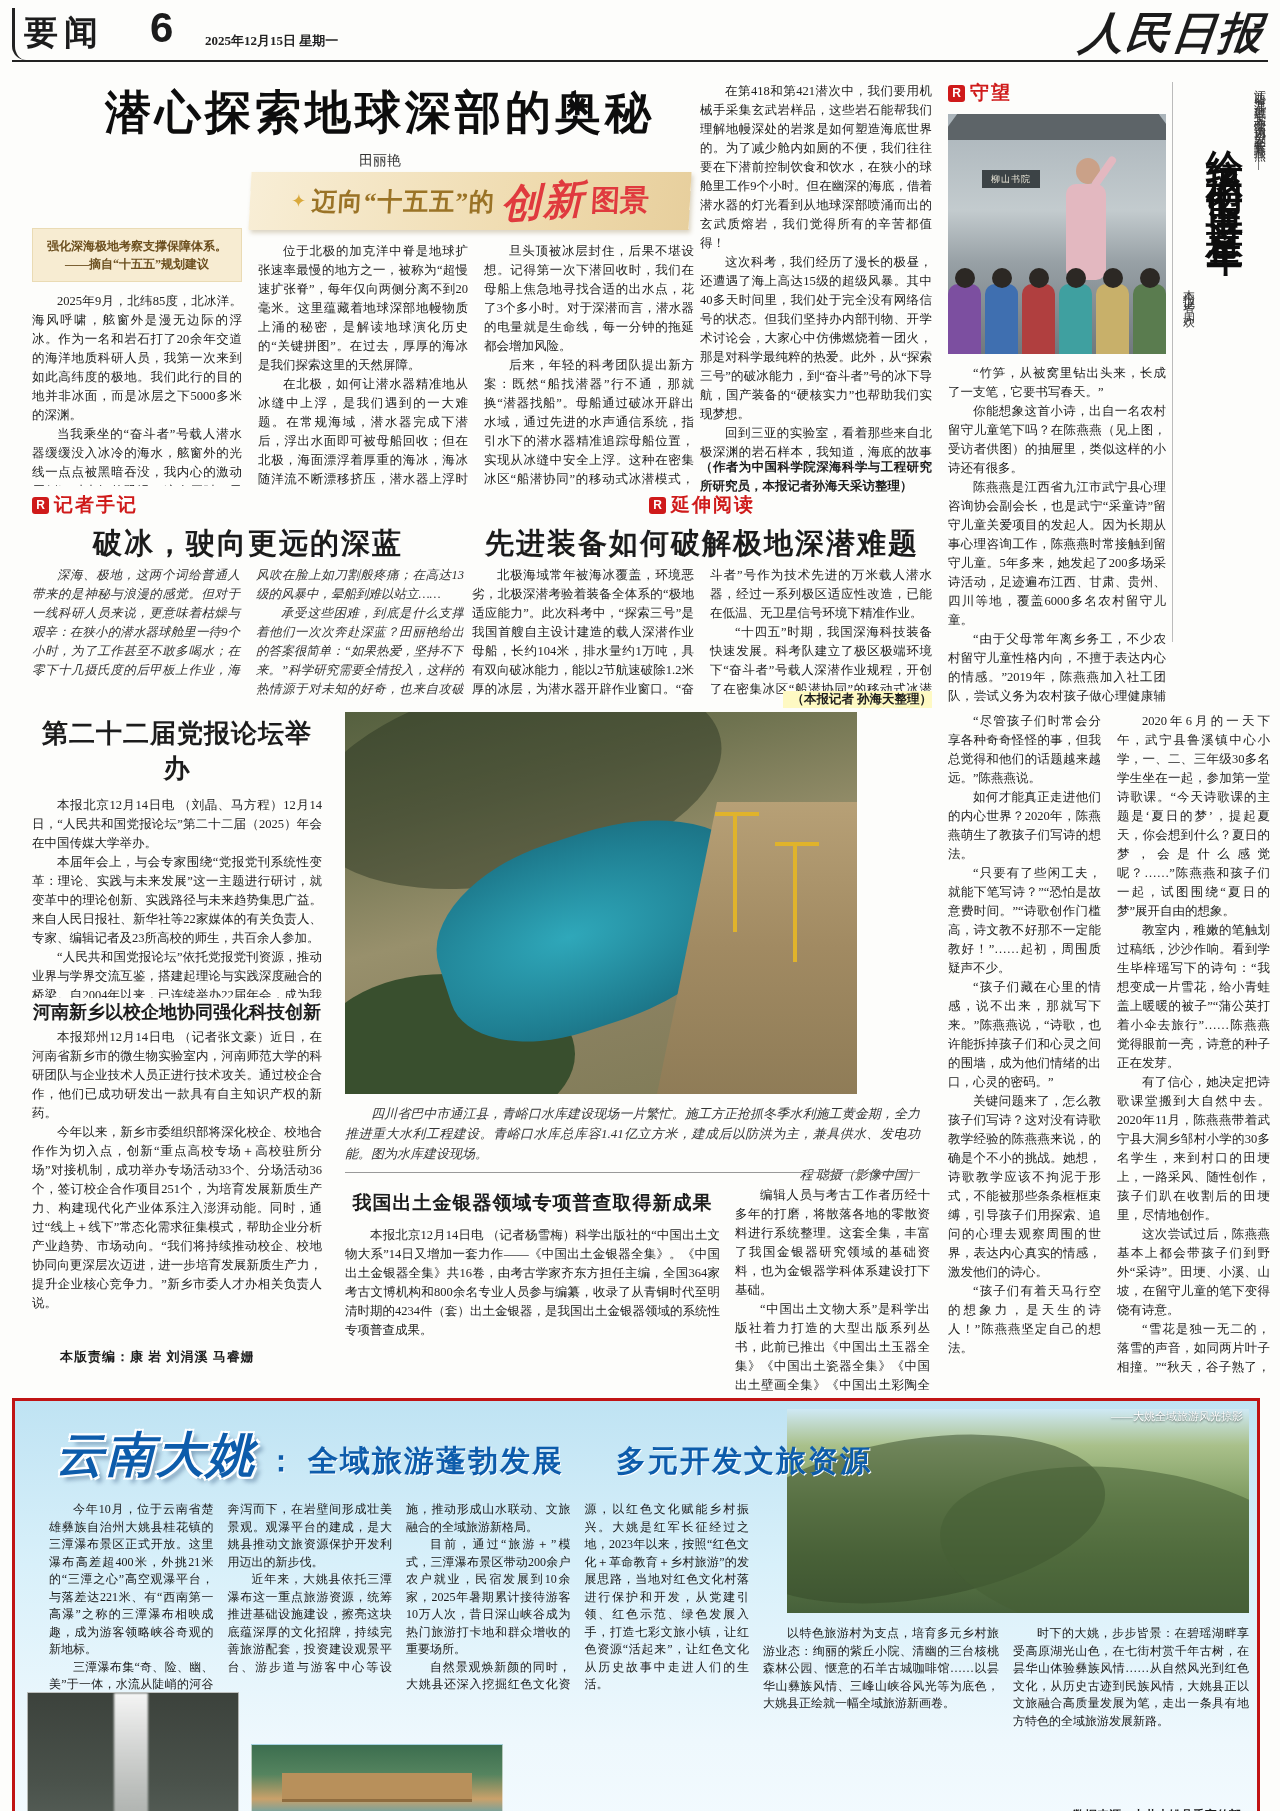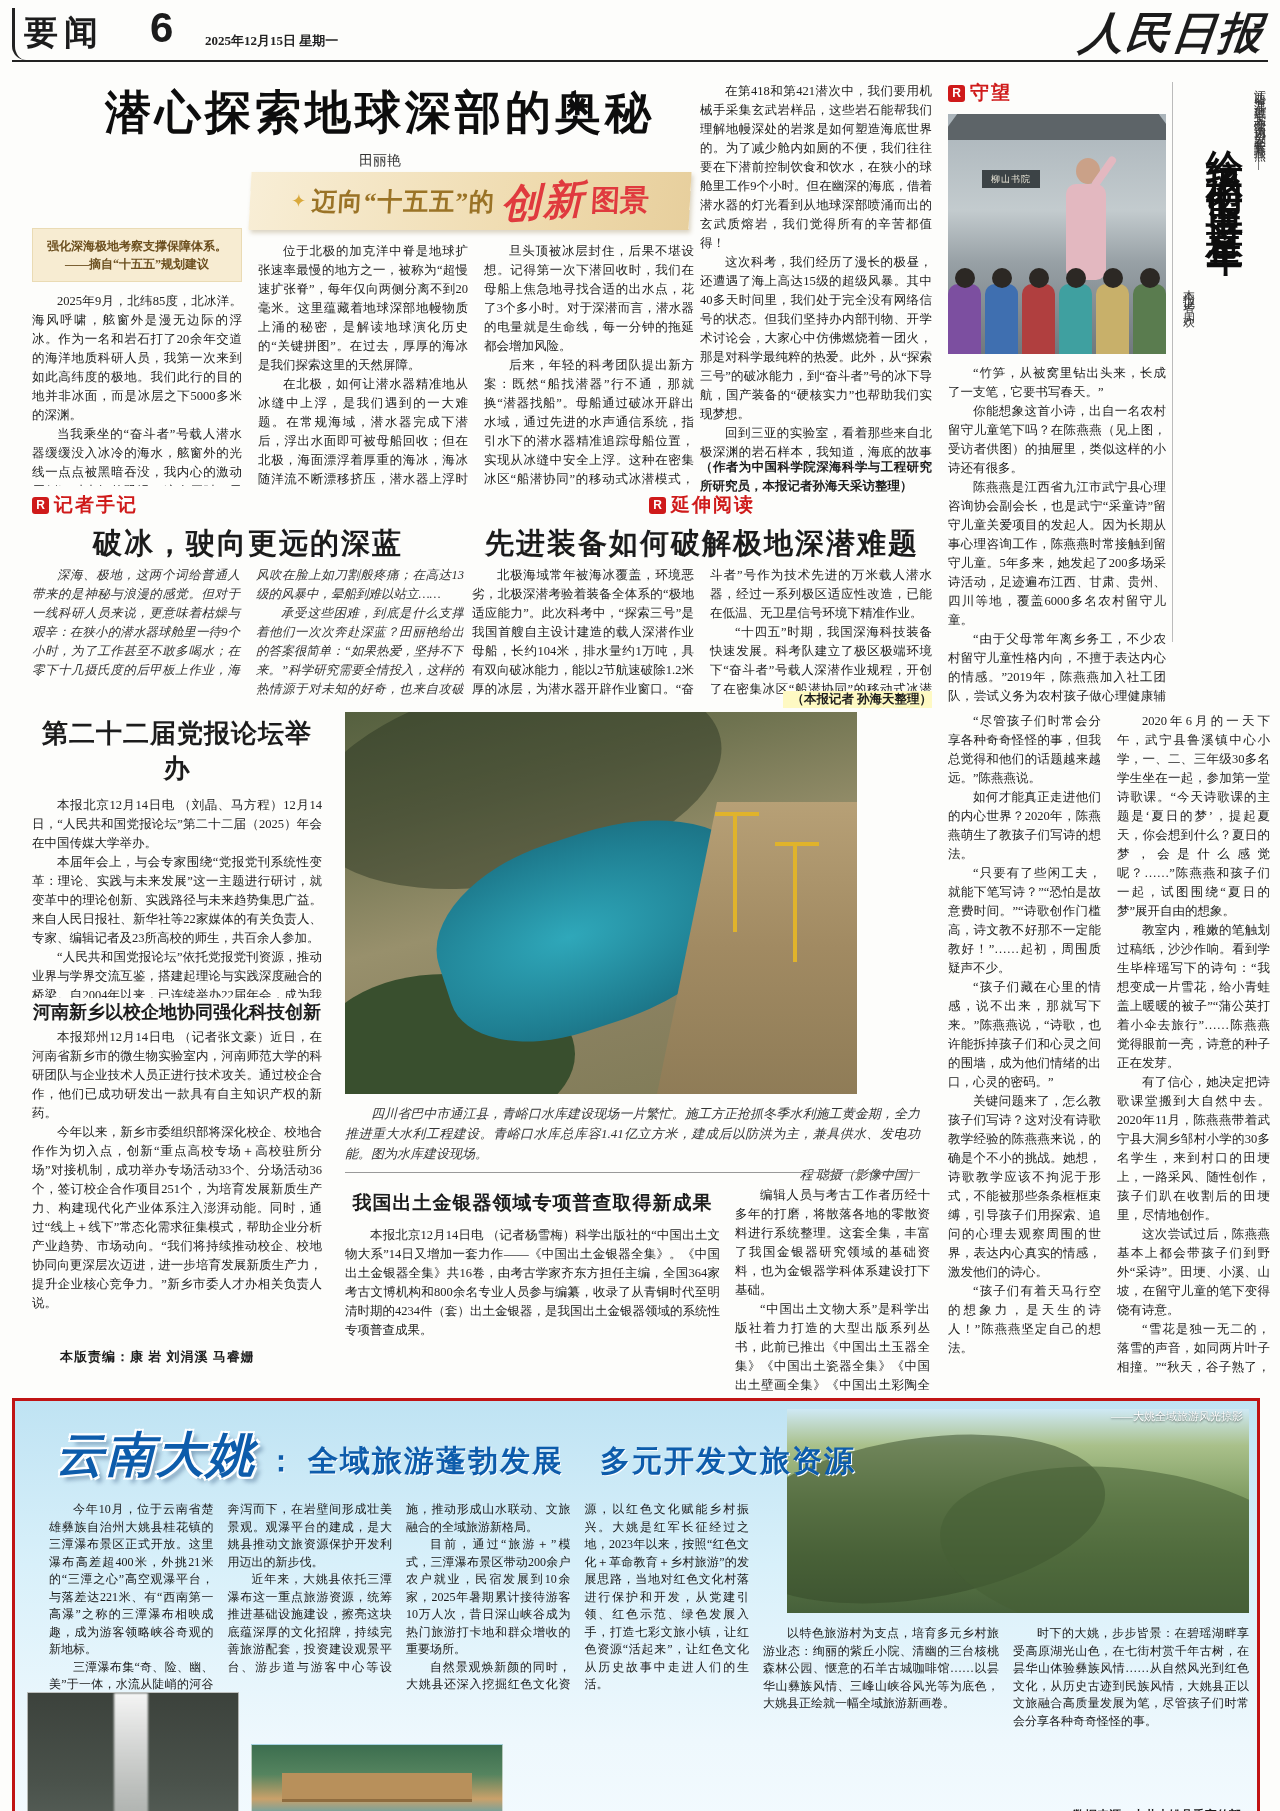--- a/index.html
+++ b/index.html
@@ -318,32 +318,32 @@
   <div class="ad">
     <div class="ad-mountain">
       <div class="r1"></div>
         <div class="r2"></div>
     </div>
     <div class="ad-note">——大姚全域旅游风光掠影</div>
     <div class="ad-title">
       <span class="ad-brand">云南大姚</span>
       <span class="ad-sub">：</span>
       <span class="ad-sub">全域旅游蓬勃发展</span>
-      <span class="ad-sub" style="margin-left:26px;">多元开发文旅资源</span>
+      <span class="ad-sub" style="margin-left:42px;">多元开发文旅资源</span>
     </div>
     <div class="ad-cols">
         <p>今年10月，位于云南省楚雄彝族自治州大姚县桂花镇的三潭瀑布景区正式开放。这里瀑布高差超400米，外挑21米的“三潭之心”高空观瀑平台，与落差达221米、有“西南第一高瀑”之称的三潭瀑布相映成趣，成为游客领略峡谷奇观的新地标。</p>
         <p>三潭瀑布集“奇、险、幽、美”于一体，水流从陡峭的河谷奔泻而下，在岩壁间形成壮美景观。观瀑平台的建成，是大姚县推动文旅资源保护开发利用迈出的新步伐。</p>
         <p>近年来，大姚县依托三潭瀑布这一重点旅游资源，统筹推进基础设施建设，擦亮这块底蕴深厚的文化招牌，持续完善旅游配套，投资建设观景平台、游步道与游客中心等设施，推动形成山水联动、文旅融合的全域旅游新格局。</p>
         <p>目前，通过“旅游＋”模式，三潭瀑布景区带动200余户农户就业，民宿发展到10余家，2025年暑期累计接待游客10万人次，昔日深山峡谷成为热门旅游打卡地和群众增收的重要场所。</p>
         <p>自然景观焕新颜的同时，大姚县还深入挖掘红色文化资源，以红色文化赋能乡村振兴。大姚是红军长征经过之地，2023年以来，按照“红色文化＋革命教育＋乡村旅游”的发展思路，当地对红色文化村落进行保护和开发，从党建引领、红色示范、绿色发展入手，打造七彩文旅小镇，让红色资源“活起来”，让红色文化从历史故事中走进人们的生活。</p>
       </div>
     <div class="ad-right">
         <p>以特色旅游村为支点，培育多元乡村旅游业态：绚丽的紫丘小院、清幽的三台核桃森林公园、惬意的石羊古城咖啡馆……以昙华山彝族风情、三峰山峡谷风光等为底色，大姚县正绘就一幅全域旅游新画卷。</p>
-        <p>时下的大姚，步步皆景：在碧瑶湖畔享受高原湖光山色，在七街村赏千年古树，在昙华山体验彝族风情……从自然风光到红色文化，从历史古迹到民族风情，大姚县正以文旅融合高质量发展为笔，尽管孩子们时常会分享各种奇奇怪怪的事。</p>
+        <p>时下的大姚，步步皆景：在碧瑶湖畔享受高原湖光山色，在七街村赏千年古树，在昙华山体验彝族风情……从自然风光到红色文化，从历史古迹到民族风情，大姚县正以文旅融合高质量发展为笔，走出一条具有地方特色的全域旅游发展新路。</p>
       </div>
     <div class="ad-source">数据来源：中共大姚县委宣传部</div>
 
     <div class="ad-photo ad-wf">
       <div class="fall"></div>
         <div class="mist"></div>
       <div class="ad-cap">三潭瀑布</div>
     </div>
     <div class="ad-photo ad-rs">
       <div class="bld"></div>

